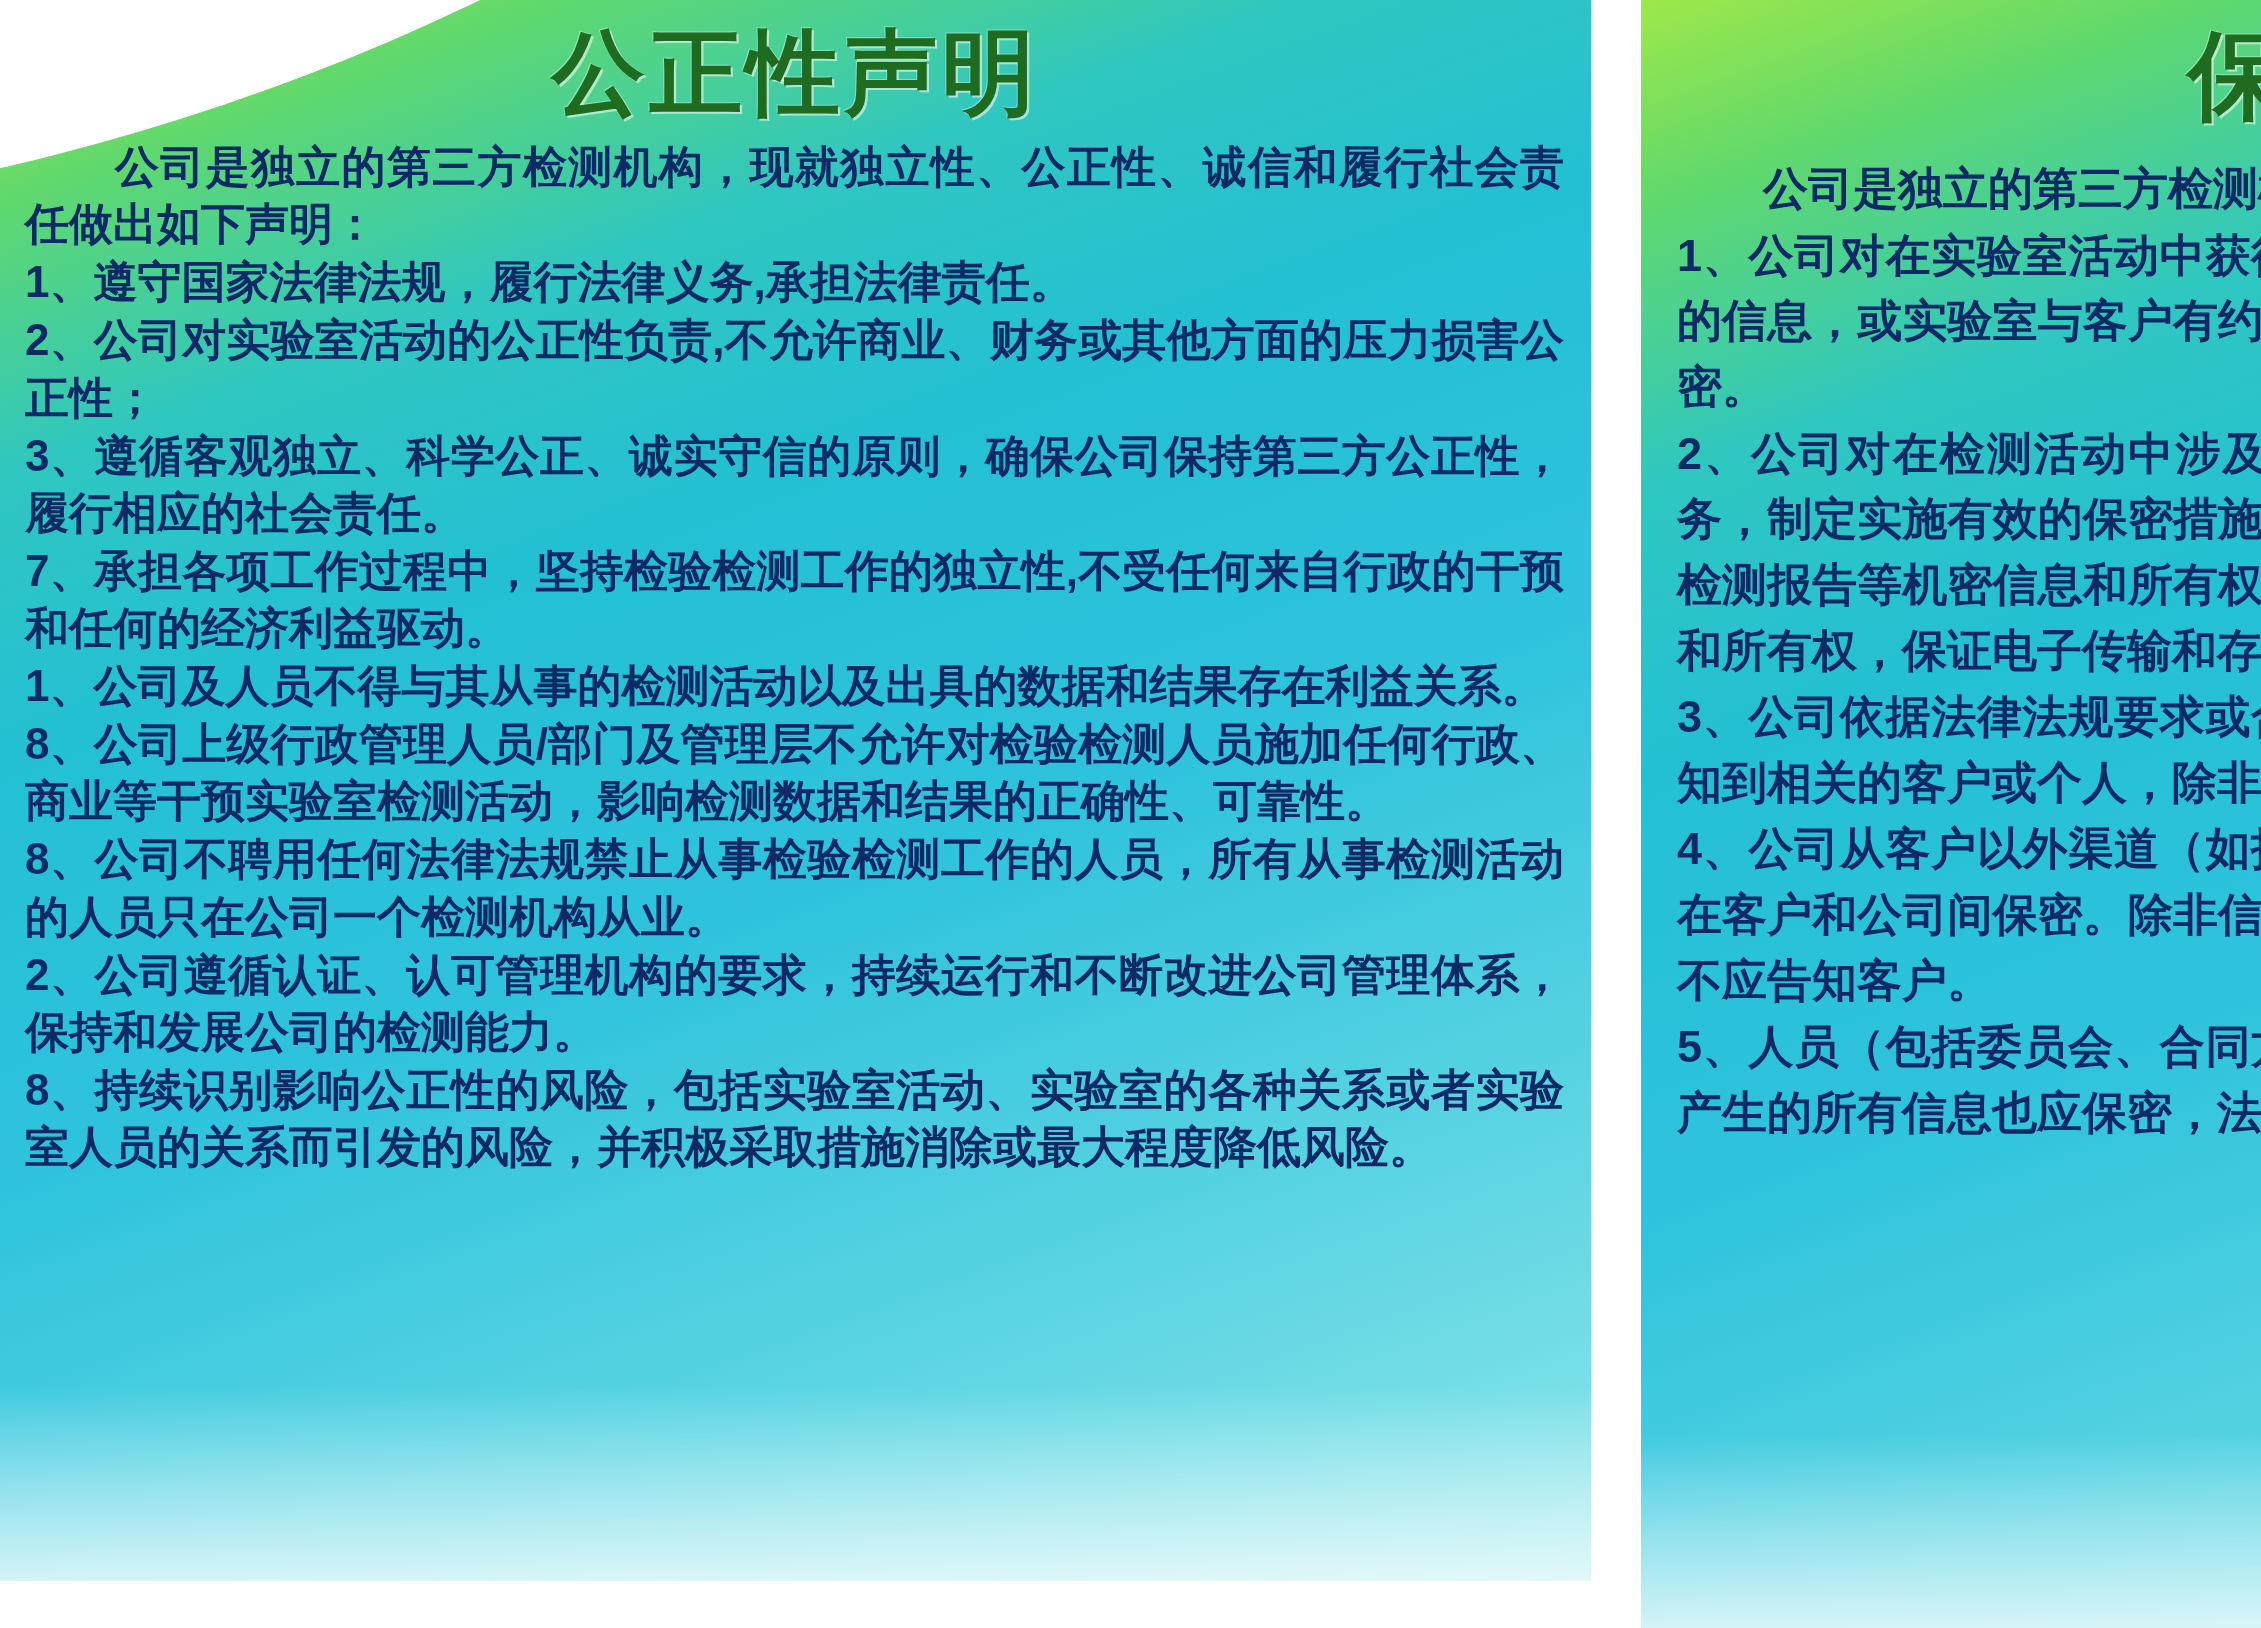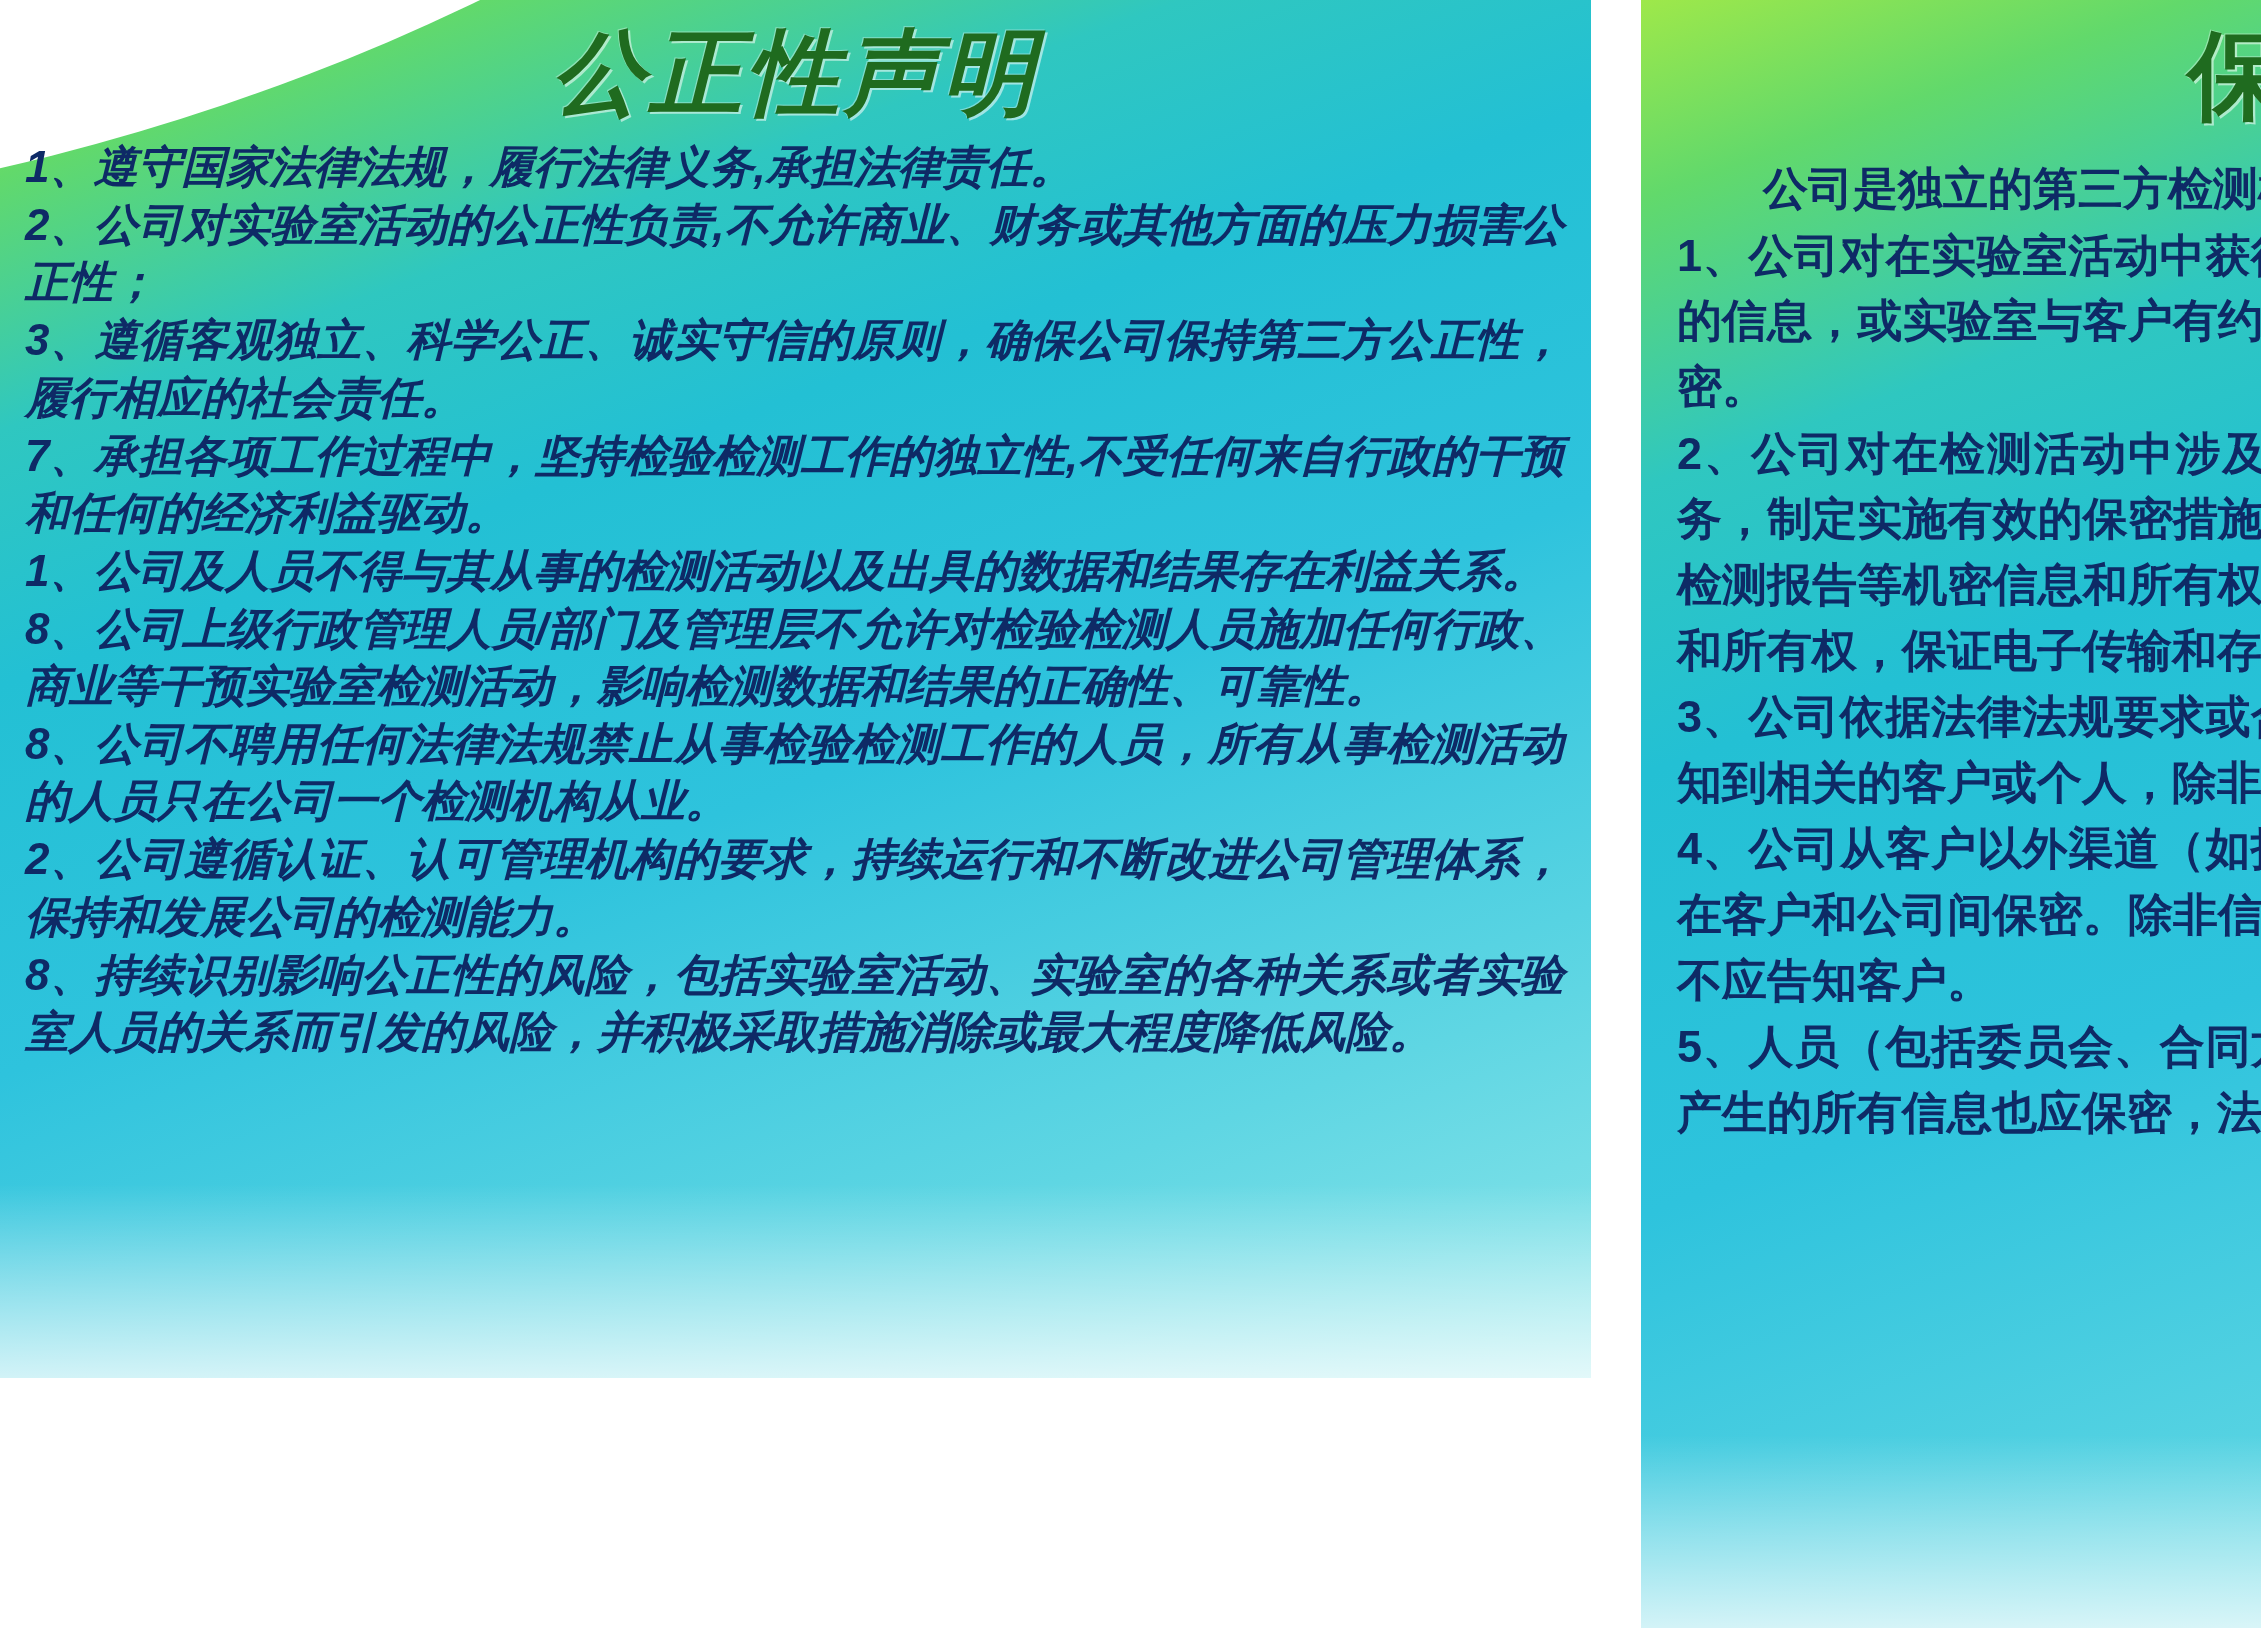--- a/index.html
+++ b/index.html
@@ -23,22 +23,21 @@
     background: #ffffff;
   }
   .panel {
     position: relative;
     overflow: hidden;
     background:
       linear-gradient(160deg, #9ee84a 0%, #62d96b 9%, #2fc7c0 22%, #23c0d4 35%, #2ec3dd 55%, #5fd6e3 80%, #8ee6ea 100%);
   }
   .panel-left {
     width: 1591px;
-    height: 1378px;
-    font-style: italic;
+    height: 1581px;
   }
   .panel-gap {
     width: 50px;
     height: 1629px;
     background: #ffffff;
   }
   .panel-right {
     width: 1601px;
     height: 1629px;
   }
@@ -127,20 +126,21 @@
 <body>
 
 <div class="board">
 
   <section class="panel panel-left">
     <div class="swoosh left-sw"></div>
     <div class="bottom-fade"></div>
     <div class="panel-inner">
       <h1 class="title title-left">公正性声明</h1>
       <div class="body-text body-left">
+        <p class="para indent">公司是独立的第三方检测机构，现就独立性、公正性、诚信和履行社会责任做出如下声明：</p>
         <p class="para">1、遵守国家法律法规，履行法律义务,承担法律责任。</p>
         <p class="para">2、公司对实验室活动的公正性负责,不允许商业、财务或其他方面的压力损害公正性；</p>
         <p class="para">3、遵循客观独立、科学公正、诚实守信的原则，确保公司保持第三方公正性，履行相应的社会责任。</p>
         <p class="para">7、承担各项工作过程中，坚持检验检测工作的独立性,不受任何来自行政的干预和任何的经济利益驱动。</p>
         <p class="para">1、公司及人员不得与其从事的检测活动以及出具的数据和结果存在利益关系。</p>
         <p class="para">8、公司上级行政管理人员/部门及管理层不允许对检验检测人员施加任何行政、商业等干预实验室检测活动，影响检测数据和结果的正确性、可靠性。</p>
         <p class="para">8、公司不聘用任何法律法规禁止从事检验检测工作的人员，所有从事检测活动的人员只在公司一个检测机构从业。</p>
         <p class="para">2、公司遵循认证、认可管理机构的要求，持续运行和不断改进公司管理体系，保持和发展公司的检测能力。</p>
         <p class="para">8、持续识别影响公正性的风险，包括实验室活动、实验室的各种关系或者实验室人员的关系而引发的风险，并积极采取措施消除或最大程度降低风险。</p>
       </div>

